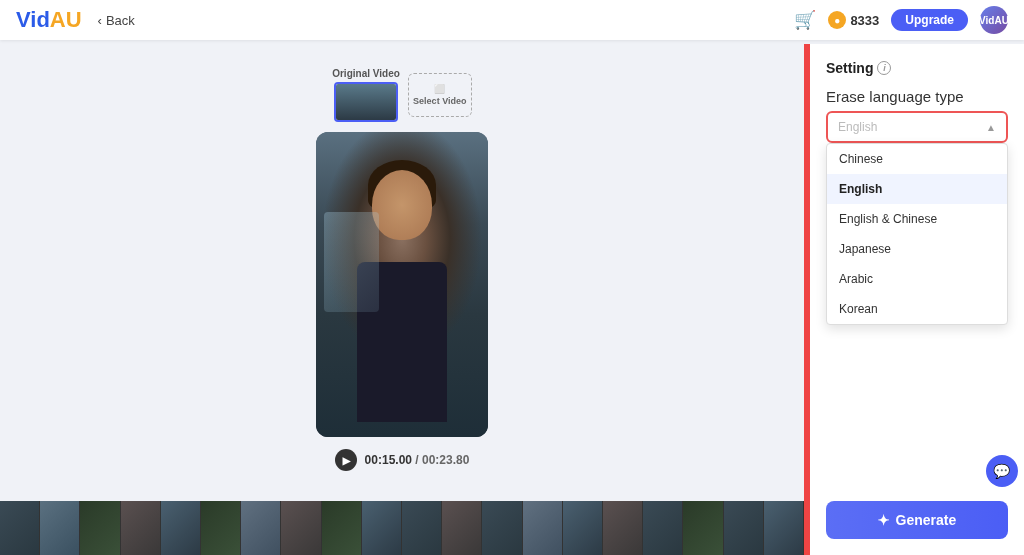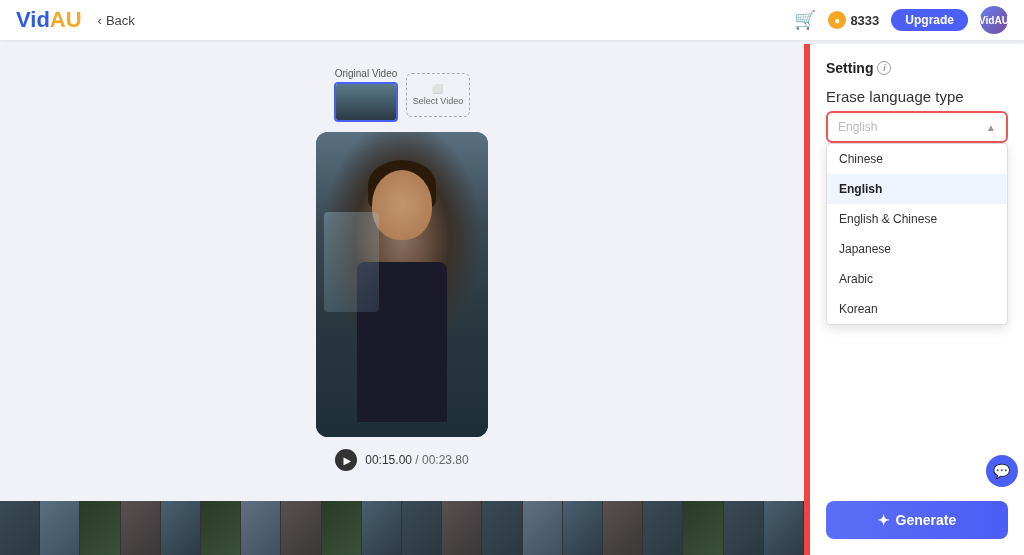--- a/index.html
+++ b/index.html
@@ -98,20 +98,21 @@
     }
 
     
     .left-panel {
       flex: 1;
       display: flex;
       flex-direction: column;
       align-items: center;
       padding-top: 24px;
       position: relative;
+      font-weight: bold;
     }
 
     
     .video-selector {
       display: flex;
       align-items: center;
       gap: 8px;
       margin-bottom: 10px;
     }
     .video-thumb-card {

